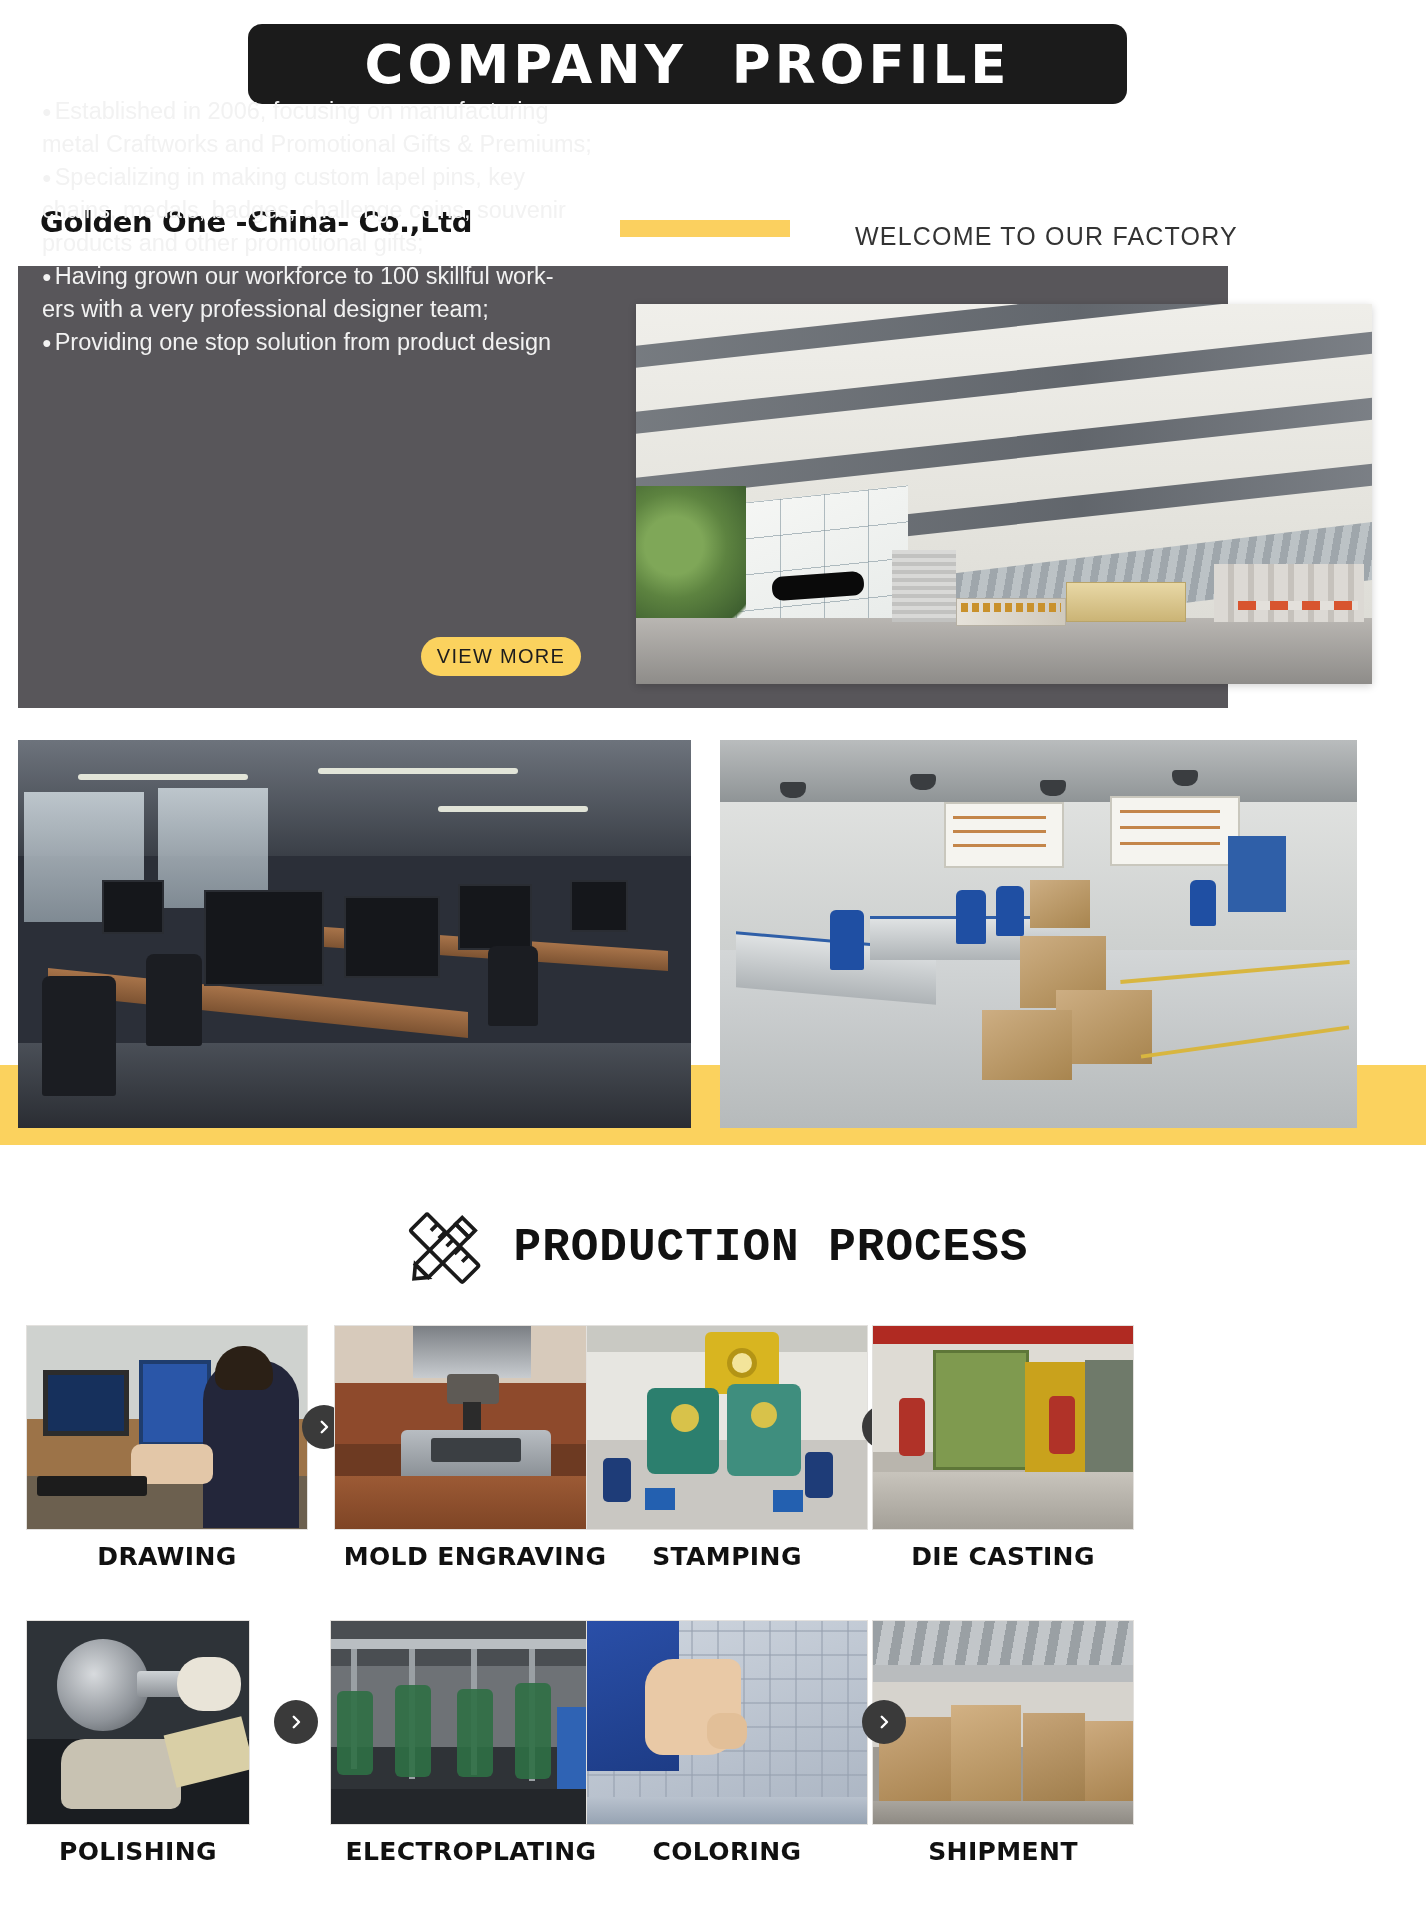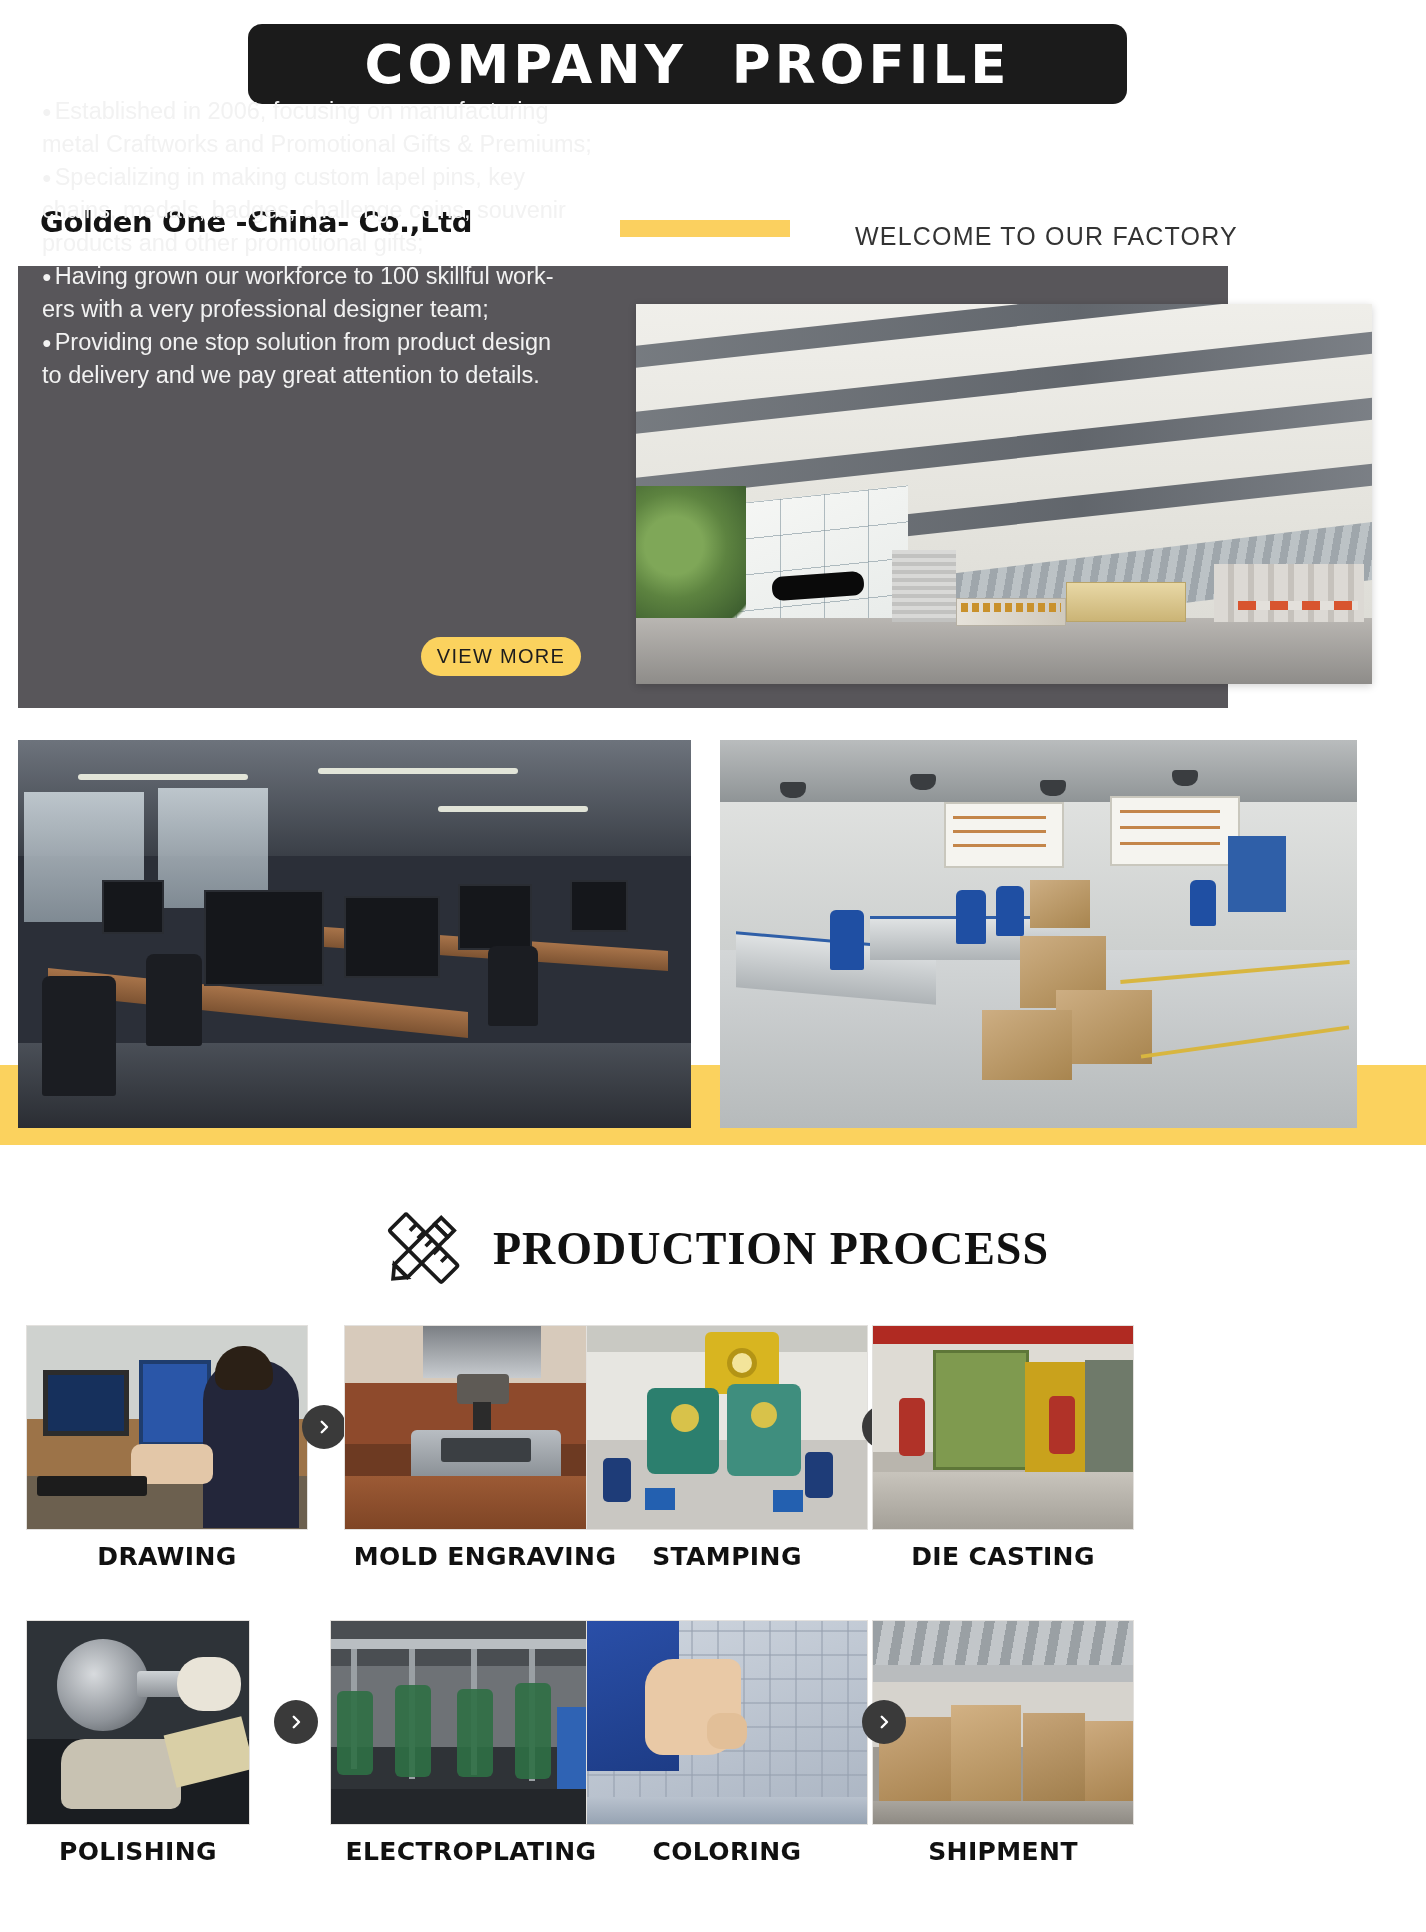--- a/index.html
+++ b/index.html
@@ -168,21 +168,21 @@
   .ws-door{ position:absolute; background:#2f5fa8; }
 
   
   .section-head{
     position:absolute; left:0; top:1208px; width:1426px; height:80px;
     display:flex; align-items:center; justify-content:center; gap:24px;
   }
   .pp-icon{ width:92px; height:72px; flex:none; }
   .section-title{
     font-size:46px; font-weight:bold; letter-spacing:1px; color:#111;
-    font-family:Liberation Serif, serif; white-space:nowrap;
+    font-family:Liberation Mono, monospace; white-space:nowrap;
   }
 
   
   .proc-row{ position:absolute; left:0; width:1426px; height:240px; }
   .proc-row.r1{ top:1325px }
   .proc-row.r2{ top:1620px }
   .proc-cell{ position:absolute; width:282px; }
   .proc-thumb{
     width:282px; height:205px; overflow:hidden; position:relative;
     background:#cbc9c6; border:1px solid #e3e1de;
@@ -222,21 +222,20 @@
 
   <div class="bullets">
     <p><span class="dot">●</span><span>Established in 2006, focusing on manufacturing</span></p>
     <p><span>metal Craftworks and Promotional Gifts &amp; Premiums;</span></p>
     <p><span class="dot">●</span><span>Specializing in making custom lapel pins, key</span></p>
     <p><span>chains, medals, badges, challenge coins, souvenir</span></p>
     <p><span>products and other promotional gifts;</span></p>
     <p><span class="dot">●</span><span>Having grown our workforce to 100 skillful work-</span></p>
     <p><span>ers with a very professional designer team;</span></p>
     <p><span class="dot">●</span><span>Providing one stop solution from product design</span></p>
-    <p><span>to delivery and we pay great attention to details.</span></p>
   </div>
 
   <button class="view-more">VIEW MORE</button>
 
   <div class="building-photo">
     <div class="sky"></div>
     <div class="cloud" style="left:430px;top:16px;width:200px;height:60px"></div>
     <div class="cloud" style="left:560px;top:60px;width:170px;height:52px"></div>
     <div class="cloud" style="left:300px;top:4px;width:150px;height:40px"></div>
     <div class="facade">
@@ -344,21 +343,21 @@
         <div class="t-el" style="left:10px;top:150px;width:110px;height:20px;background:#1c1c1c;border-radius:3px"></div>
       </div>
       <div class="proc-label">DRAWING</div>
       <div class="arrow" style="left:276px">
         <svg viewBox="0 0 24 24" fill="none" stroke="#fff" stroke-width="3.2" stroke-linecap="round" stroke-linejoin="round">
             <polyline points="9,5 16,12 9,19"></polyline>
           </svg>
       </div>
     </div>
 
-    <div class="proc-cell" style="left:344px">
+    <div class="proc-cell" style="left:334px">
       <div class="proc-thumb">
         <div class="t-bg" style="background:linear-gradient(180deg,#d7cabb 0 28%,#8e4a2c 28% 58%,#6d3a22 58% 100%)"></div>
         <div class="t-el" style="left:78px;top:0px;width:118px;height:52px;background:linear-gradient(180deg,#7b7f84,#c8ccd0)"></div>
         <div class="t-el" style="left:112px;top:48px;width:52px;height:30px;background:#5e5a55;border-radius:4px"></div>
         <div class="t-el" style="left:128px;top:76px;width:18px;height:34px;background:#2b2b2b"></div>
         <div class="t-el" style="left:66px;top:104px;width:150px;height:60px;background:linear-gradient(180deg,#b8bdc2,#7e848a);border-radius:6px"></div>
         <div class="t-el" style="left:96px;top:112px;width:90px;height:24px;background:#3b3f43;border-radius:3px"></div>
         <div class="t-el" style="left:0px;top:150px;width:282px;height:58px;background:linear-gradient(180deg,#9c5a35,#7c4324)"></div>
       </div>
       <div class="proc-label">MOLD ENGRAVING</div>

